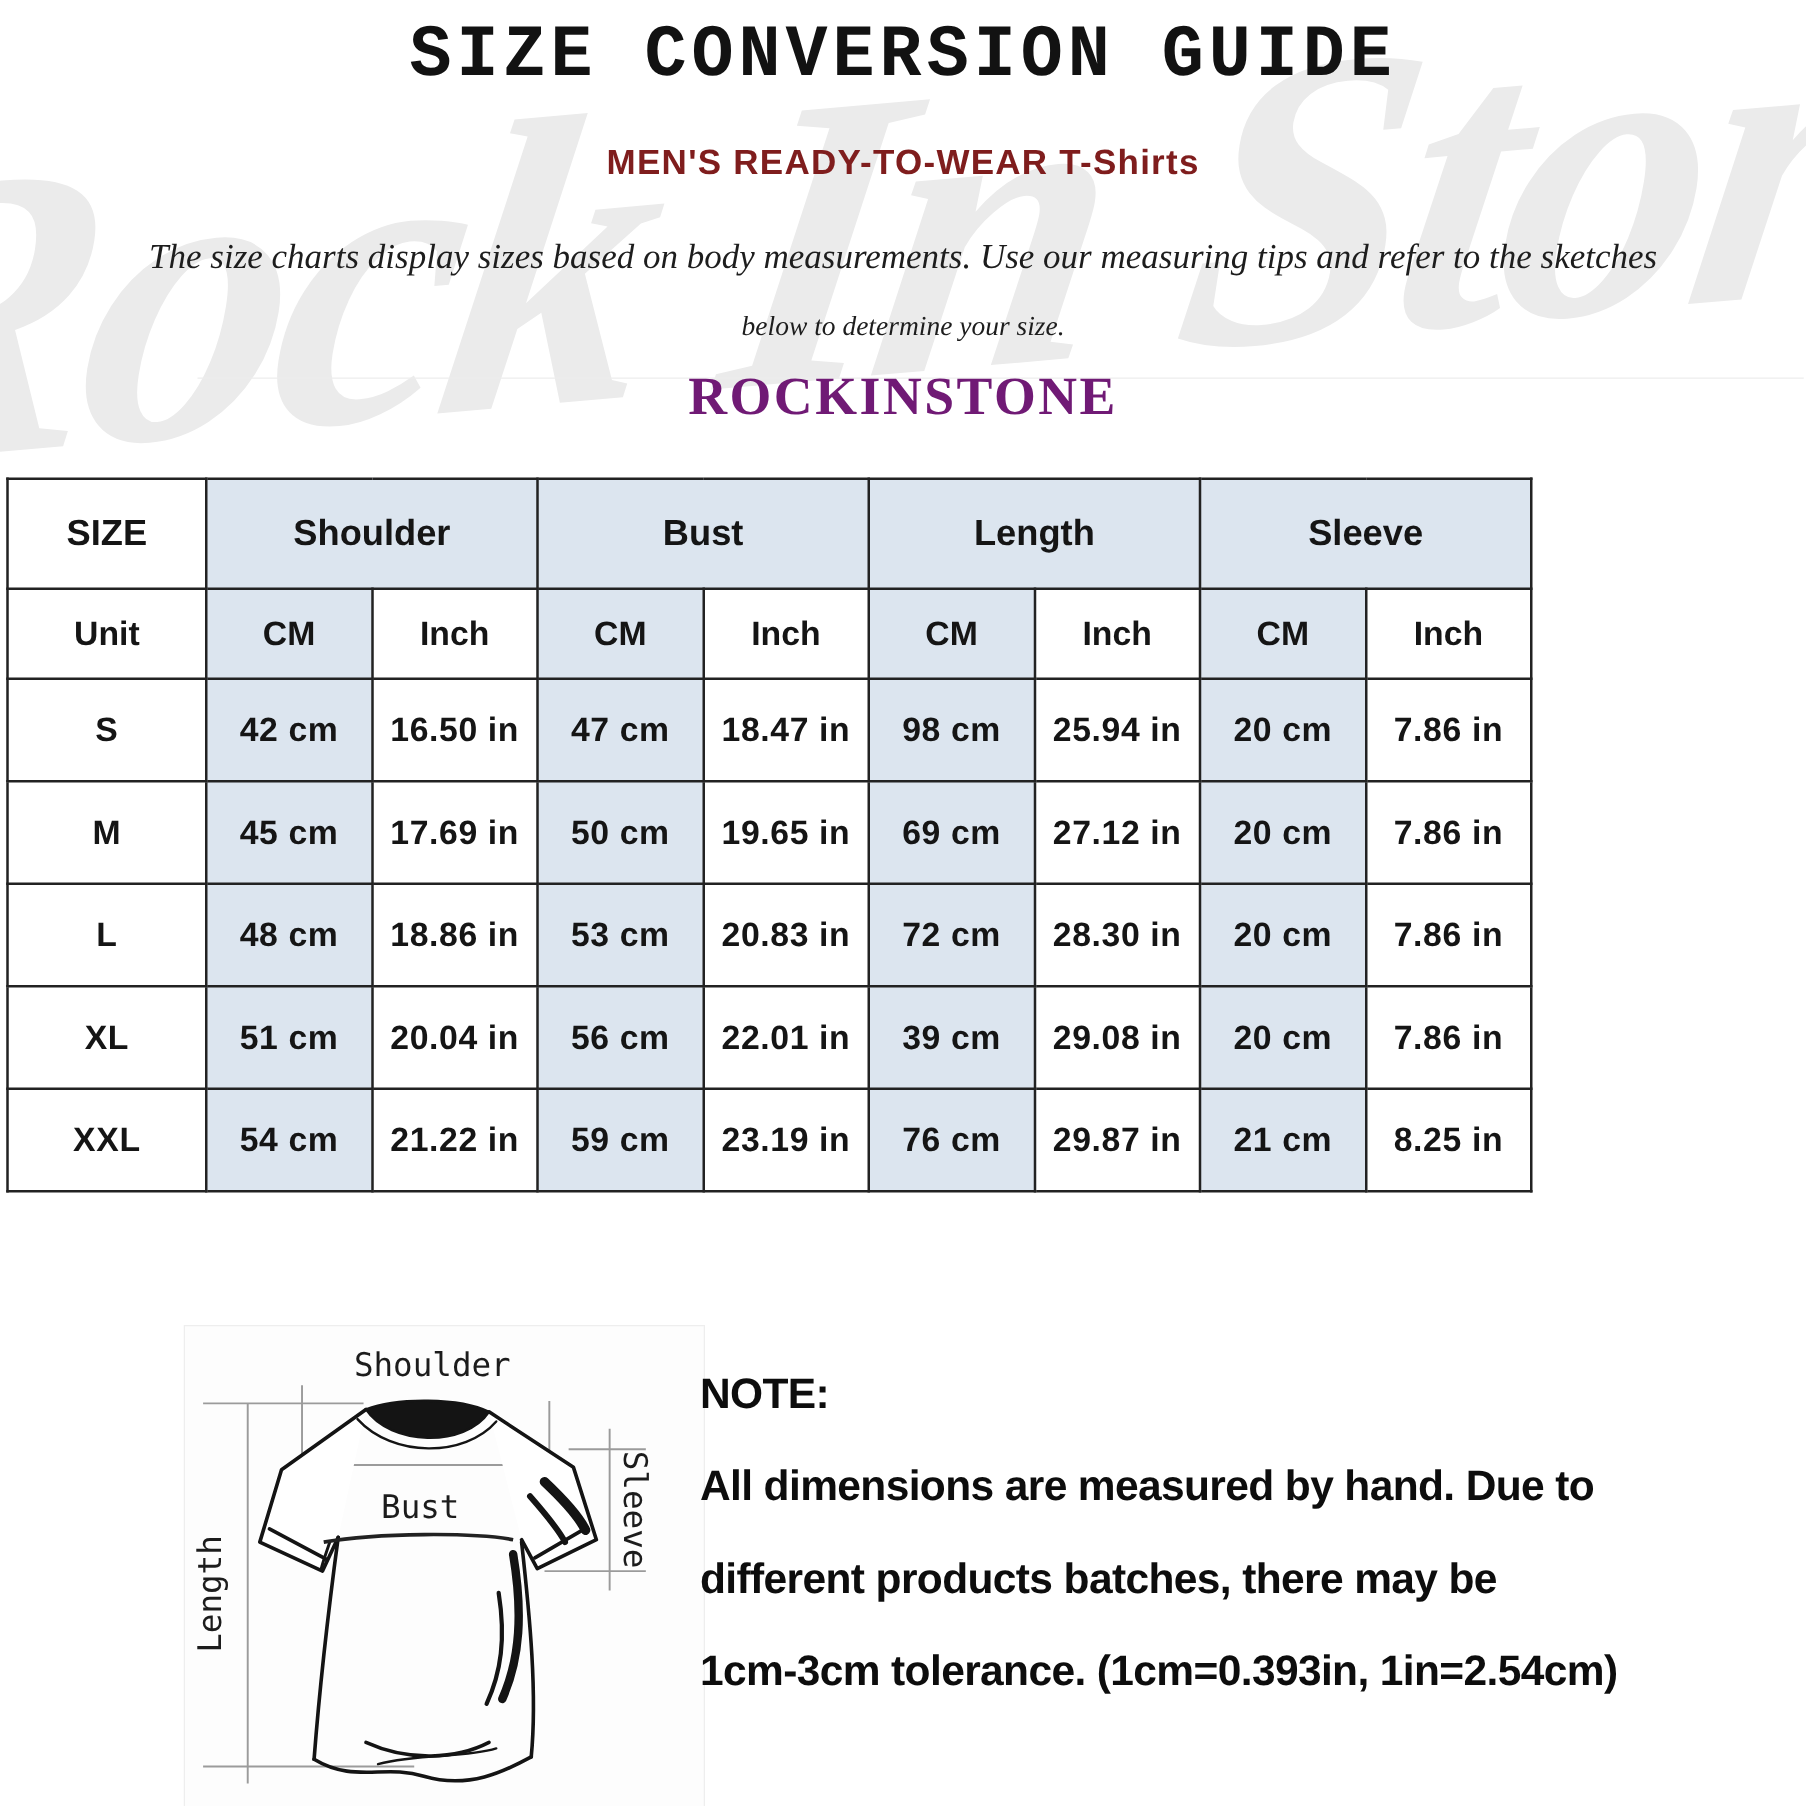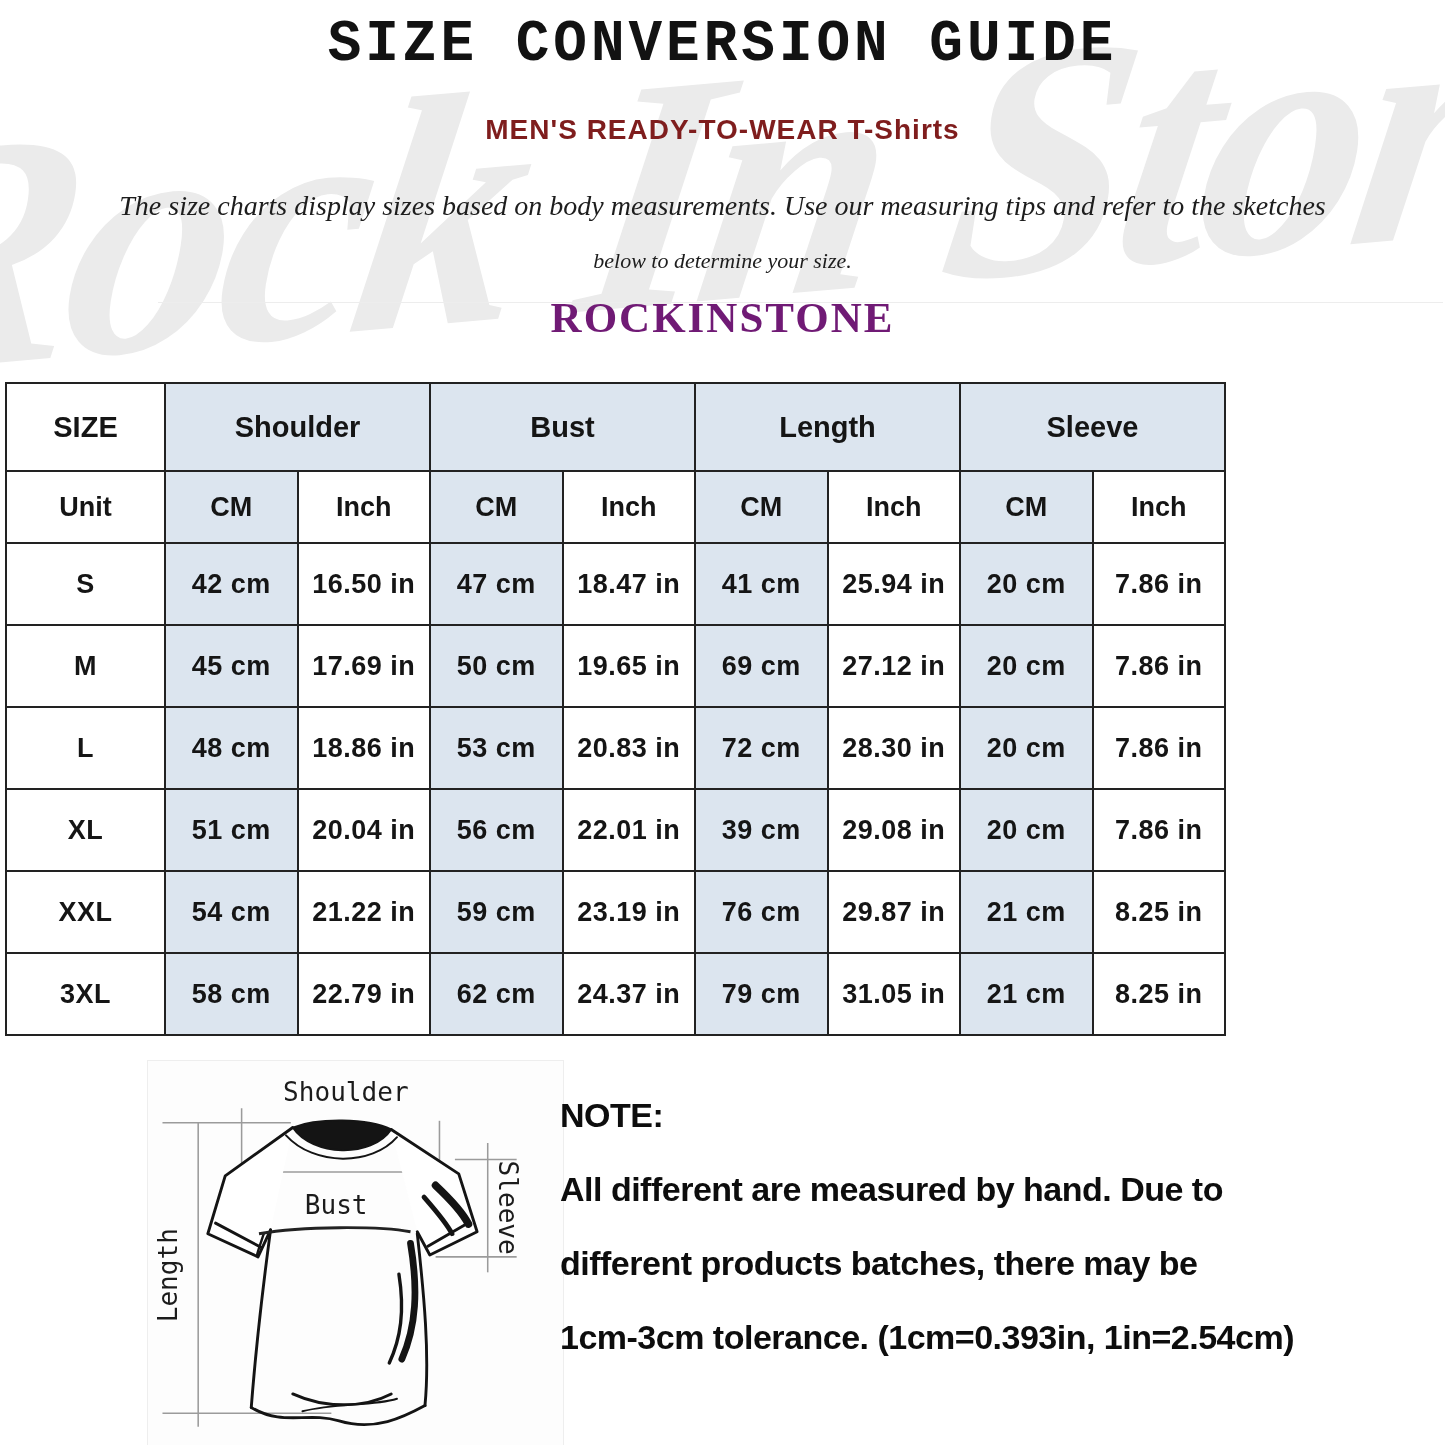--- a/index.html
+++ b/index.html
@@ -96,21 +96,21 @@
       <th>Inch</th>
     </tr>
   </thead>
   <tbody>
       <tr>
         <td>S</td>
         <td class="blue">42 cm</td>
         <td>16.50 in</td>
         <td class="blue">47 cm</td>
         <td>18.47 in</td>
-        <td class="blue">41 cm</td>
+        <td class="blue">98 cm</td>
         <td>25.94 in</td>
         <td class="blue">20 cm</td>
         <td>7.86 in</td>
       </tr>
       <tr>
         <td>M</td>
         <td class="blue">45 cm</td>
         <td>17.69 in</td>
         <td class="blue">50 cm</td>
         <td>19.65 in</td>
@@ -142,31 +142,20 @@
         <td>7.86 in</td>
       </tr>
       <tr>
         <td>XXL</td>
         <td class="blue">54 cm</td>
         <td>21.22 in</td>
         <td class="blue">59 cm</td>
         <td>23.19 in</td>
         <td class="blue">76 cm</td>
         <td>29.87 in</td>
-        <td class="blue">21 cm</td>
-        <td>8.25 in</td>
-      </tr>
-      <tr>
-        <td>3XL</td>
-        <td class="blue">58 cm</td>
-        <td>22.79 in</td>
-        <td class="blue">62 cm</td>
-        <td>24.37 in</td>
-        <td class="blue">79 cm</td>
-        <td>31.05 in</td>
         <td class="blue">21 cm</td>
         <td>8.25 in</td>
       </tr>
     </tbody>
 </table>
 
 <div class="diagram">
   <svg viewBox="0 0 430 385" xmlns="http://www.w3.org/2000/svg">
 
     <g stroke="#9b9b9b" stroke-width="1.6" fill="none">
@@ -210,16 +199,16 @@
       <text x="205" y="34" text-anchor="middle">Shoulder</text>
       <text x="195" y="152" text-anchor="middle">Bust</text>
       <text x="30" y="215" text-anchor="middle" transform="rotate(-90 30 215)">Length</text>
       <text x="364" y="145" text-anchor="middle" transform="rotate(90 364 145)">Sleeve</text>
     </g>
   </svg>
 </div>
 
 <div class="note">
   <div class="nline">NOTE:</div>
-  <div class="nline">All different are measured by hand. Due to</div>
+  <div class="nline">All dimensions are measured by hand. Due to</div>
   <div class="nline">different products batches, there may be</div>
   <div class="nline">1cm-3cm tolerance. (1cm=0.393in, 1in=2.54cm)</div>
 </div>
 
 </body></html>

